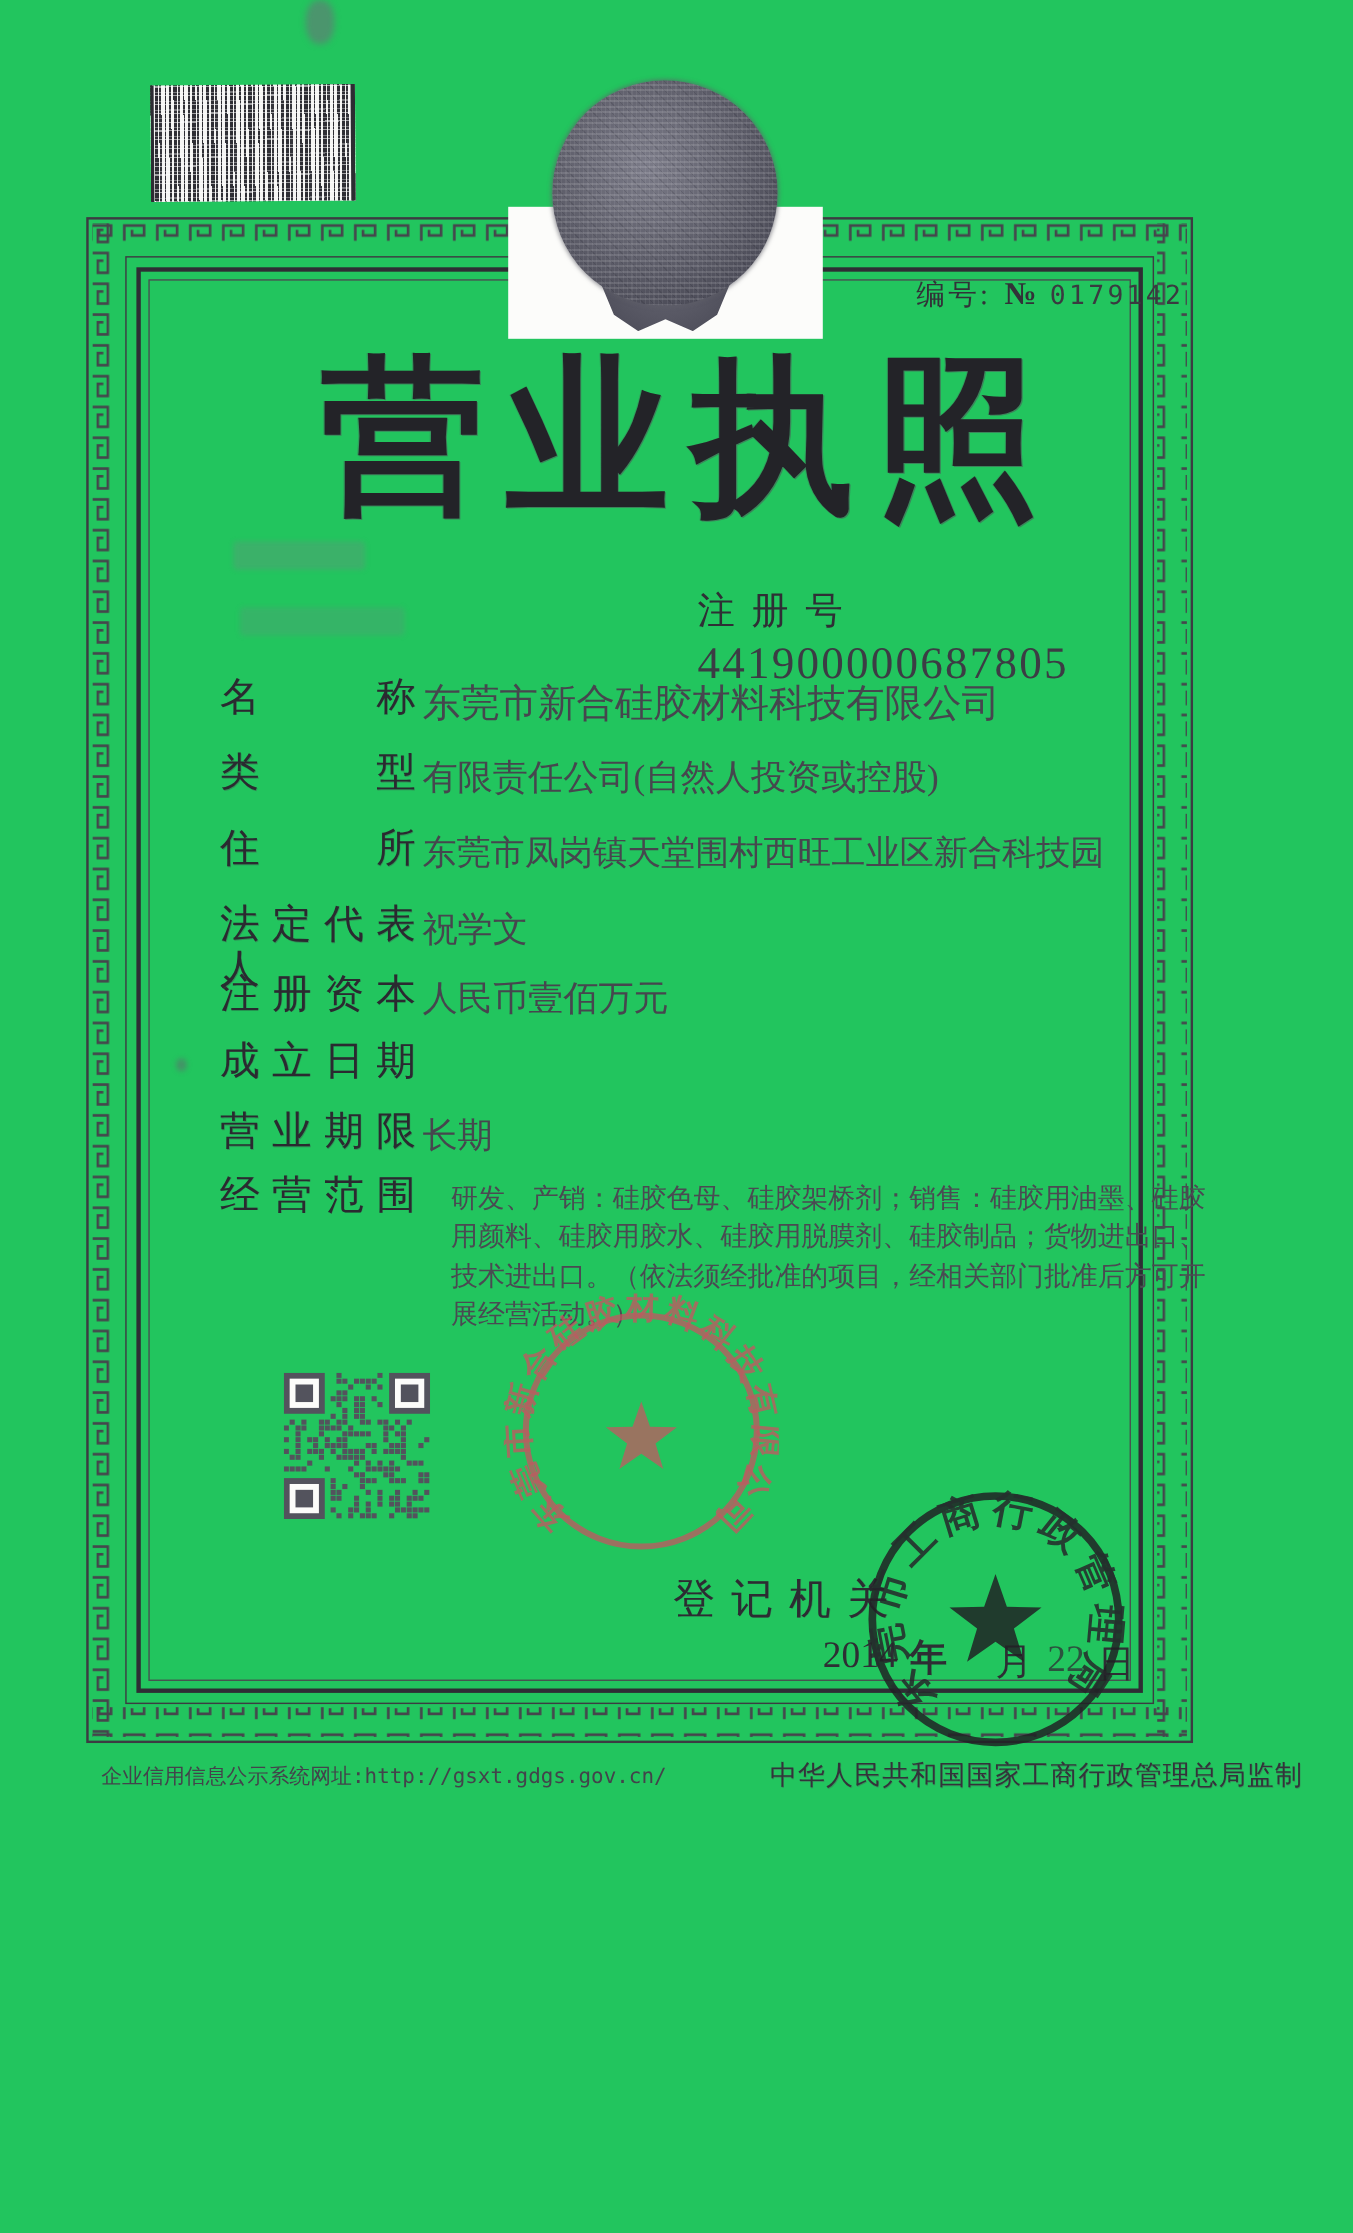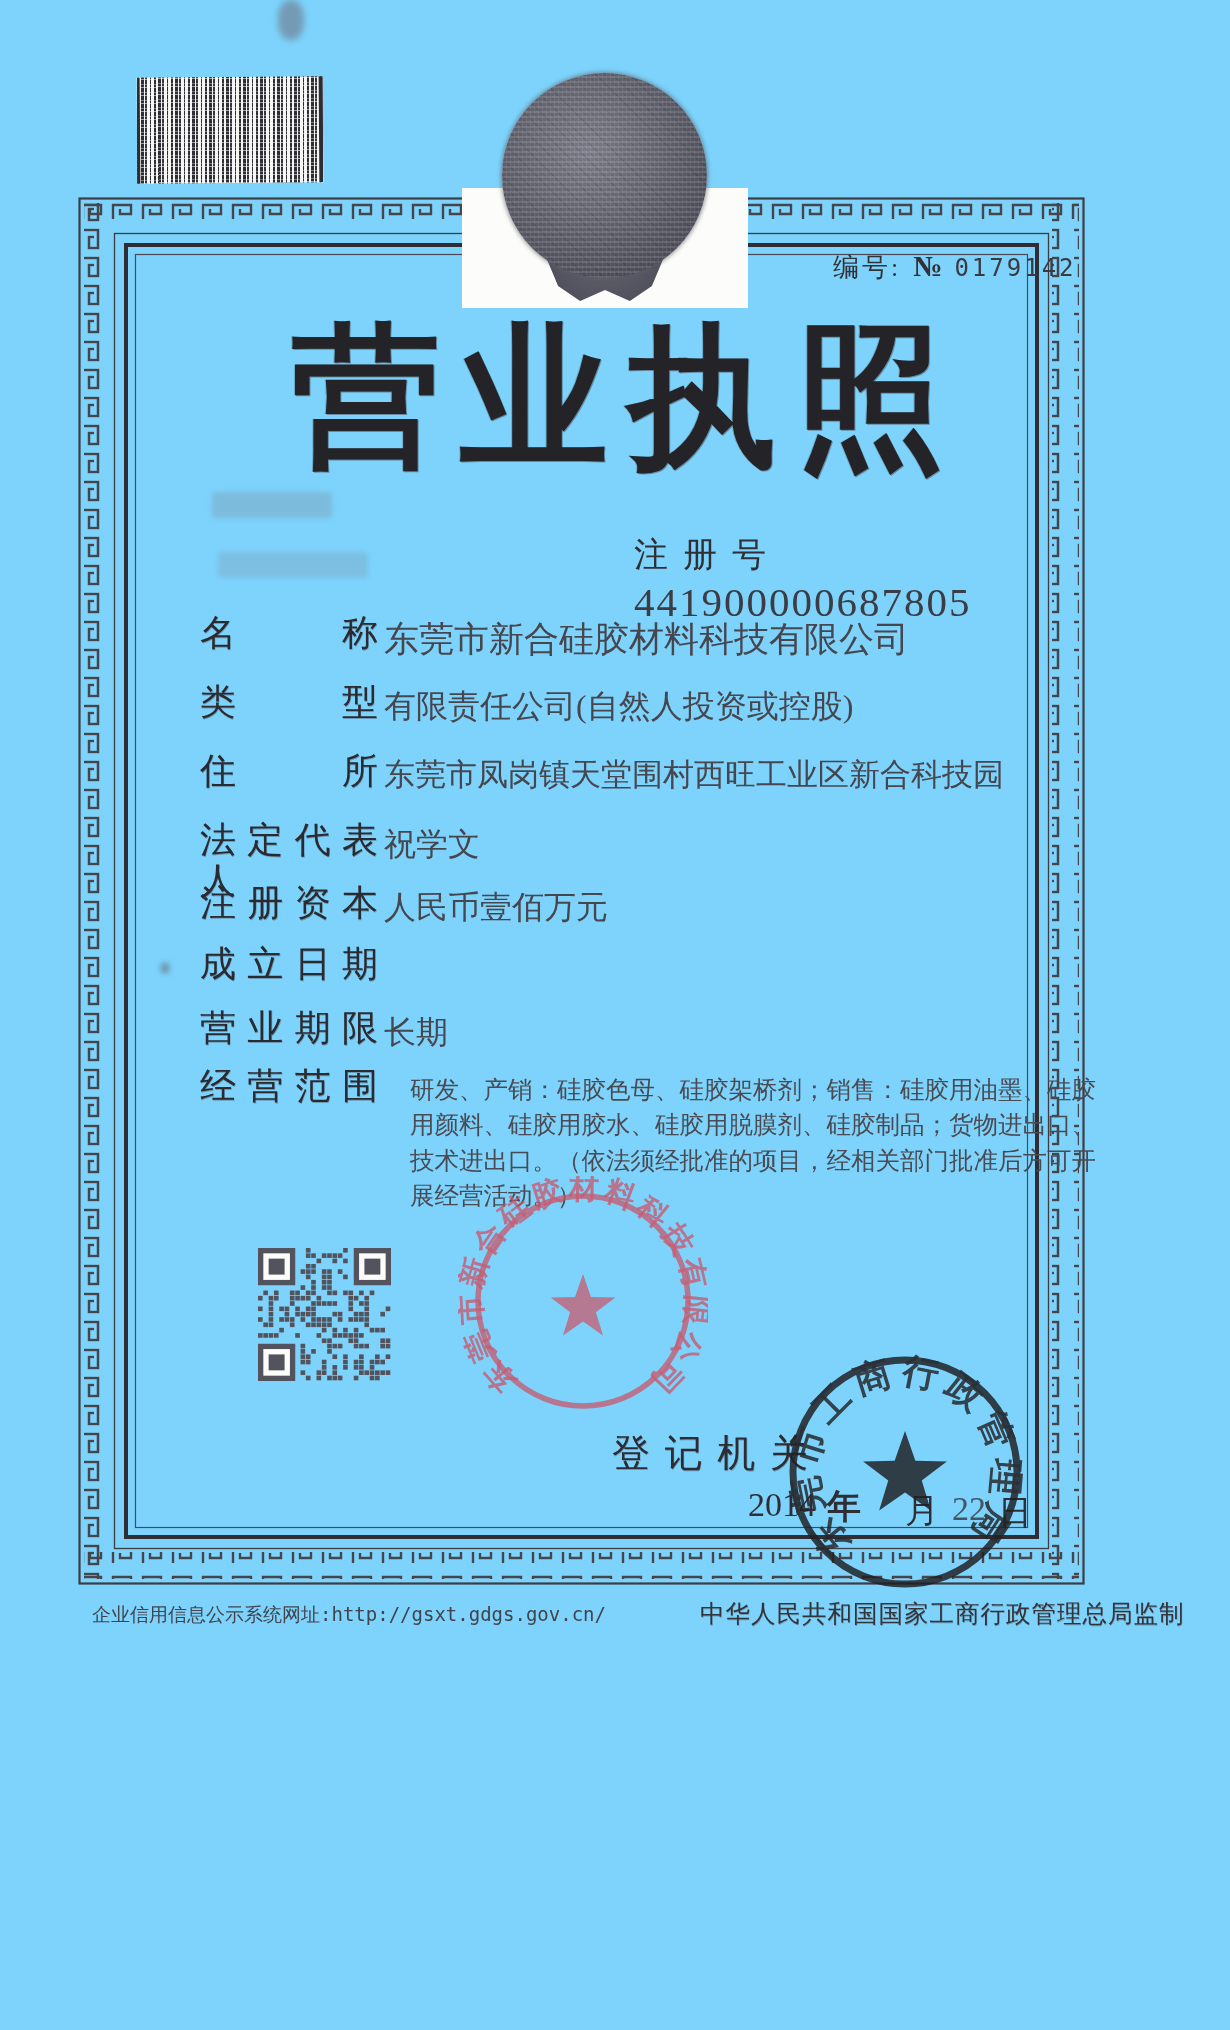--- a/index.html
+++ b/index.html
@@ -1,16 +1,16 @@
 <!DOCTYPE html>
 <html><head>
 <meta charset="utf-8">
 <style>
   html,body{margin:0;padding:0;background:#ffffff;}
-  .page{position:relative;width:1230px;height:2030px;background:#7dd3fc;overflow:hidden;
+  .page{position:relative;width:1230px;height:2030px;background:#22c55e;overflow:hidden;
         font-family:"Liberation Serif","DejaVu Serif",serif;color:#2e2e33;}
 
   
   .barcode{position:absolute;left:137px;top:77px;width:186px;height:106px;
     background:
       repeating-linear-gradient(0deg, rgba(255,255,255,.55) 0 1px, transparent 1px 3px, rgba(255,255,255,.35) 3px 4px, transparent 4px 8px),
       repeating-linear-gradient(90deg, #2e2e34 0 2px, #f5f5f3 2px 4px, #2e2e34 4px 7px, #f5f5f3 7px 8px, #35353b 8px 10px, #f5f5f3 10px 13px, #2e2e34 13px 14px, #f5f5f3 14px 17px);
     box-shadow:inset 3px 0 0 #2c2c32, inset -4px 0 0 #2c2c32;transform:rotate(-.4deg);}
 
   

